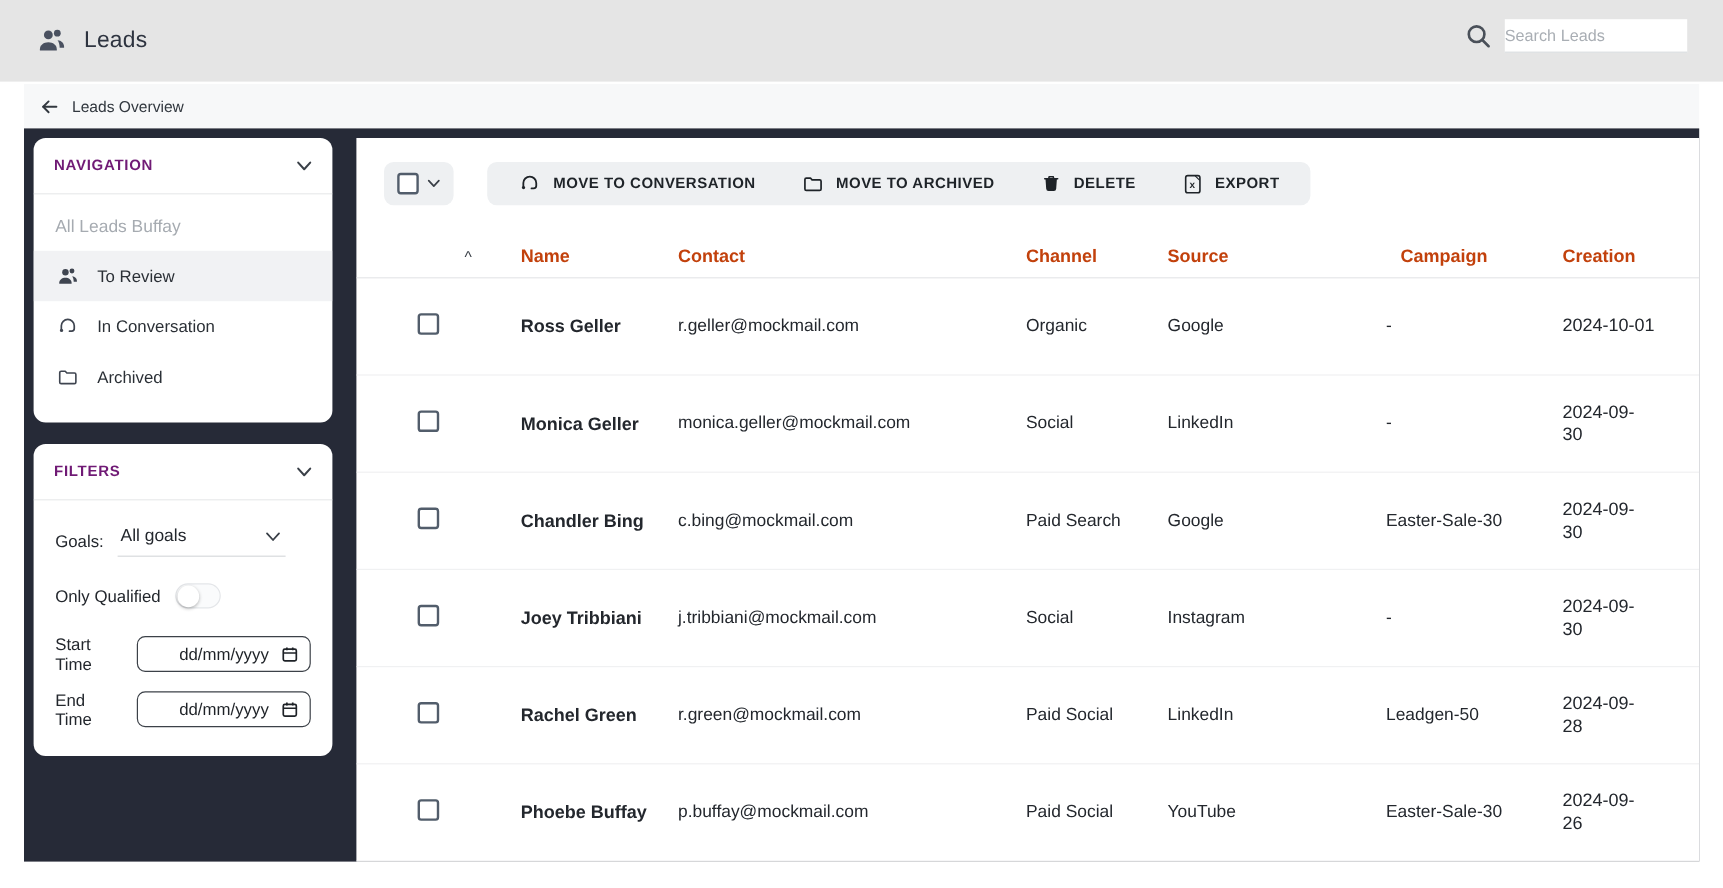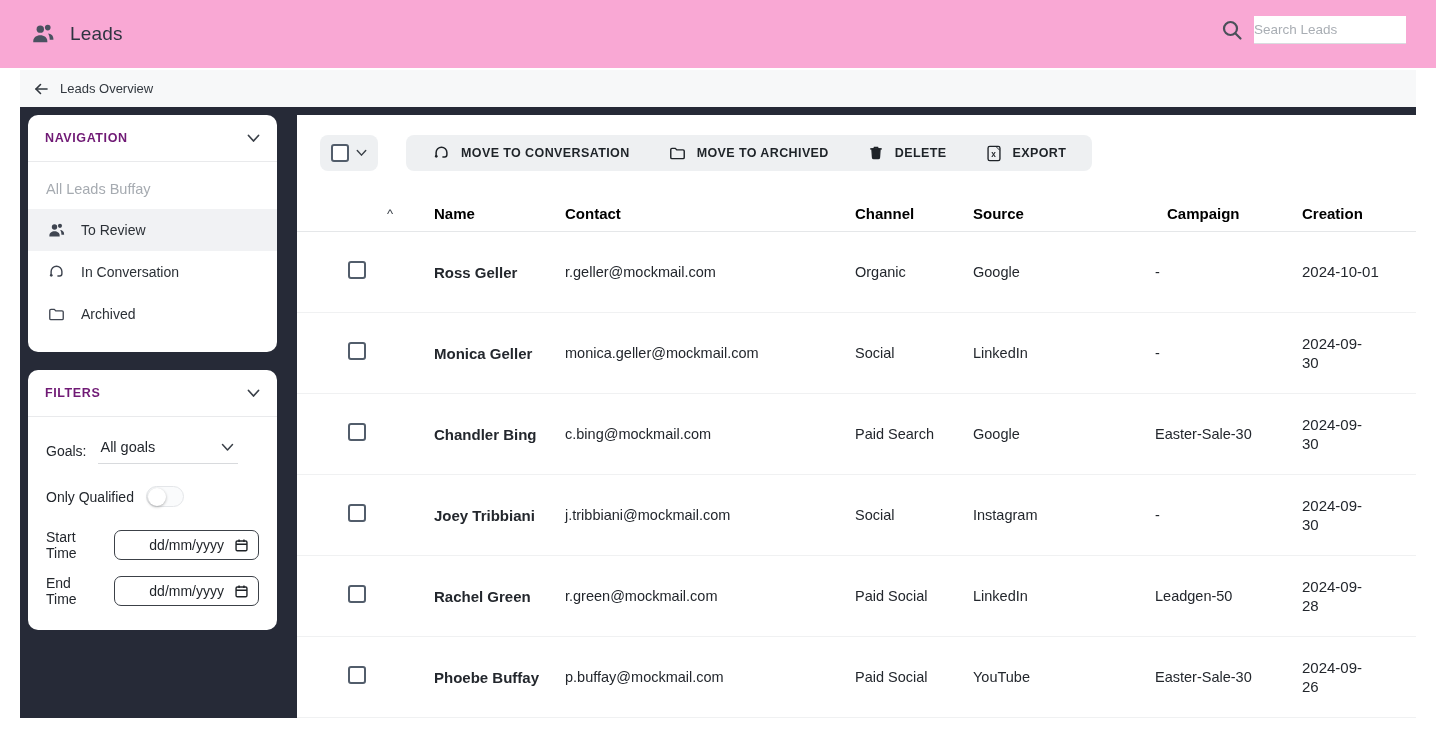--- a/index.html
+++ b/index.html
@@ -4,21 +4,21 @@
 <style>
   * { box-sizing: border-box; margin: 0; padding: 0; }
   html,body { width:1436px; height:740px; }
   body {
     font-family: "Liberation Sans", sans-serif;
     background:#ffffff; color:#24282e; position:relative; overflow:hidden;
   }
   svg { display:block; }
 
   
-  .app-header { position:absolute; top:0; left:0; right:0; height:68px; background:#f9a8d4;
+  .app-header { position:absolute; top:0; left:0; right:0; height:68px; background:#e5e5e5;
     display:flex; }
   .app-title-wrap { display:flex; align-items:center; gap:14px; margin-left:30px; }
   .app-title { font-size:19px; font-weight:500; color:#2e3440; letter-spacing:.2px; }
   .search-wrap { position:absolute; right:30px; top:16px; display:flex; align-items:center; gap:10px; }
   .search-input { border:none; border-bottom:1px solid #d9dcdf; width:152px; height:28px;
     font-size:13.5px; color:#333; outline:none; font-family:"Liberation Sans",sans-serif; }
   .search-input::placeholder { color:#a9aeb4; }
 
   
   .crumb-bar { position:absolute; top:70px; left:20px; right:20px; height:37px; background:#f7f8f9;
@@ -67,21 +67,21 @@
   .cbx { width:18px; height:18px; border:2px solid #525d6b; border-radius:3px; background:#fff; display:inline-block; cursor:pointer; }
   .actions-bar { background:#eef0f2; border-radius:8px; height:36px; display:flex; align-items:center;
     gap:38px; padding:0 26px; }
   .action-btn { display:flex; align-items:center; gap:10px; cursor:pointer; color:#1e2328; }
   .action-label { font-size:12.5px; font-weight:700; letter-spacing:.4px; color:#1e2328; }
 
   
   .grid-row { display:grid; grid-template-columns:88px 49px 131px 290px 118px 182px 147px 1fr;
     align-items:center; }
   .thead { height:36px; margin-top:25px; border-bottom:1px solid #e5e7e9; }
-  .th { font-size:15px; font-weight:600; color:#000000; }
+  .th { font-size:15px; font-weight:600; color:#c2410c; }
   .th-campaign { padding-left:12px; }
   .sort-caret { font-size:13px; color:#3a4048; padding-left:2px; cursor:pointer; }
   .trow { height:81px; border-bottom:1px solid #f0f1f2; }
   .td { font-size:14.5px; color:#23272d; }
   .td-name { font-weight:600; font-size:15px; }
   .td-contact { font-weight:400; }
   .td-creation { font-size:15px; font-weight:500; white-space:pre-line; line-height:1.3; }
   .row-cbx-cell { padding-left:51px; }
 </style>
 </head>

